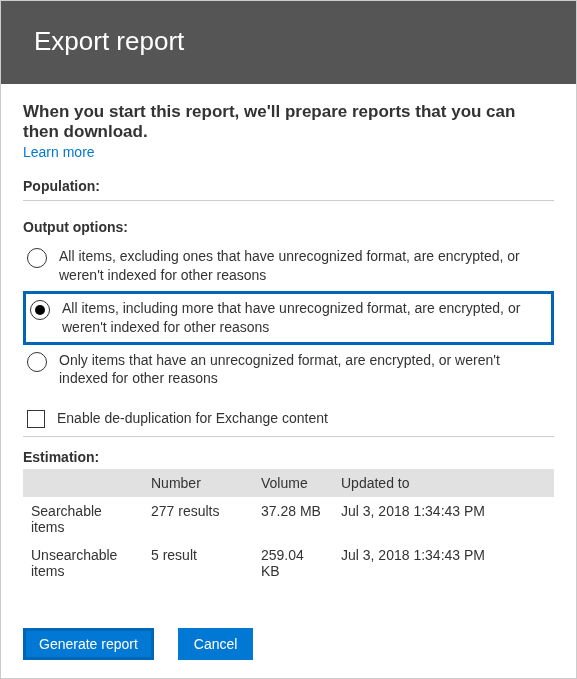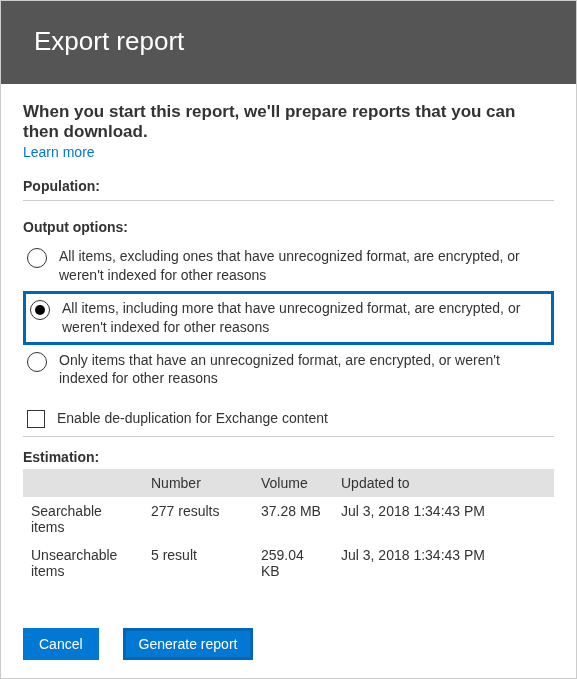--- a/index.html
+++ b/index.html
@@ -215,17 +215,17 @@
           <td>5 result</td>
           <td>259.04 KB</td>
           <td>Jul 3, 2018 1:34:43 PM</td>
         </tr>
       </tbody>
     </table>
 
   </div>
 
   <div class="buttons">
+    <button class="btn btn-generate">Generate report</button>
     <button class="btn">Cancel</button>
-    <button class="btn btn-generate">Generate report</button>
   </div>
 
 </div>
 
 </body></html>

